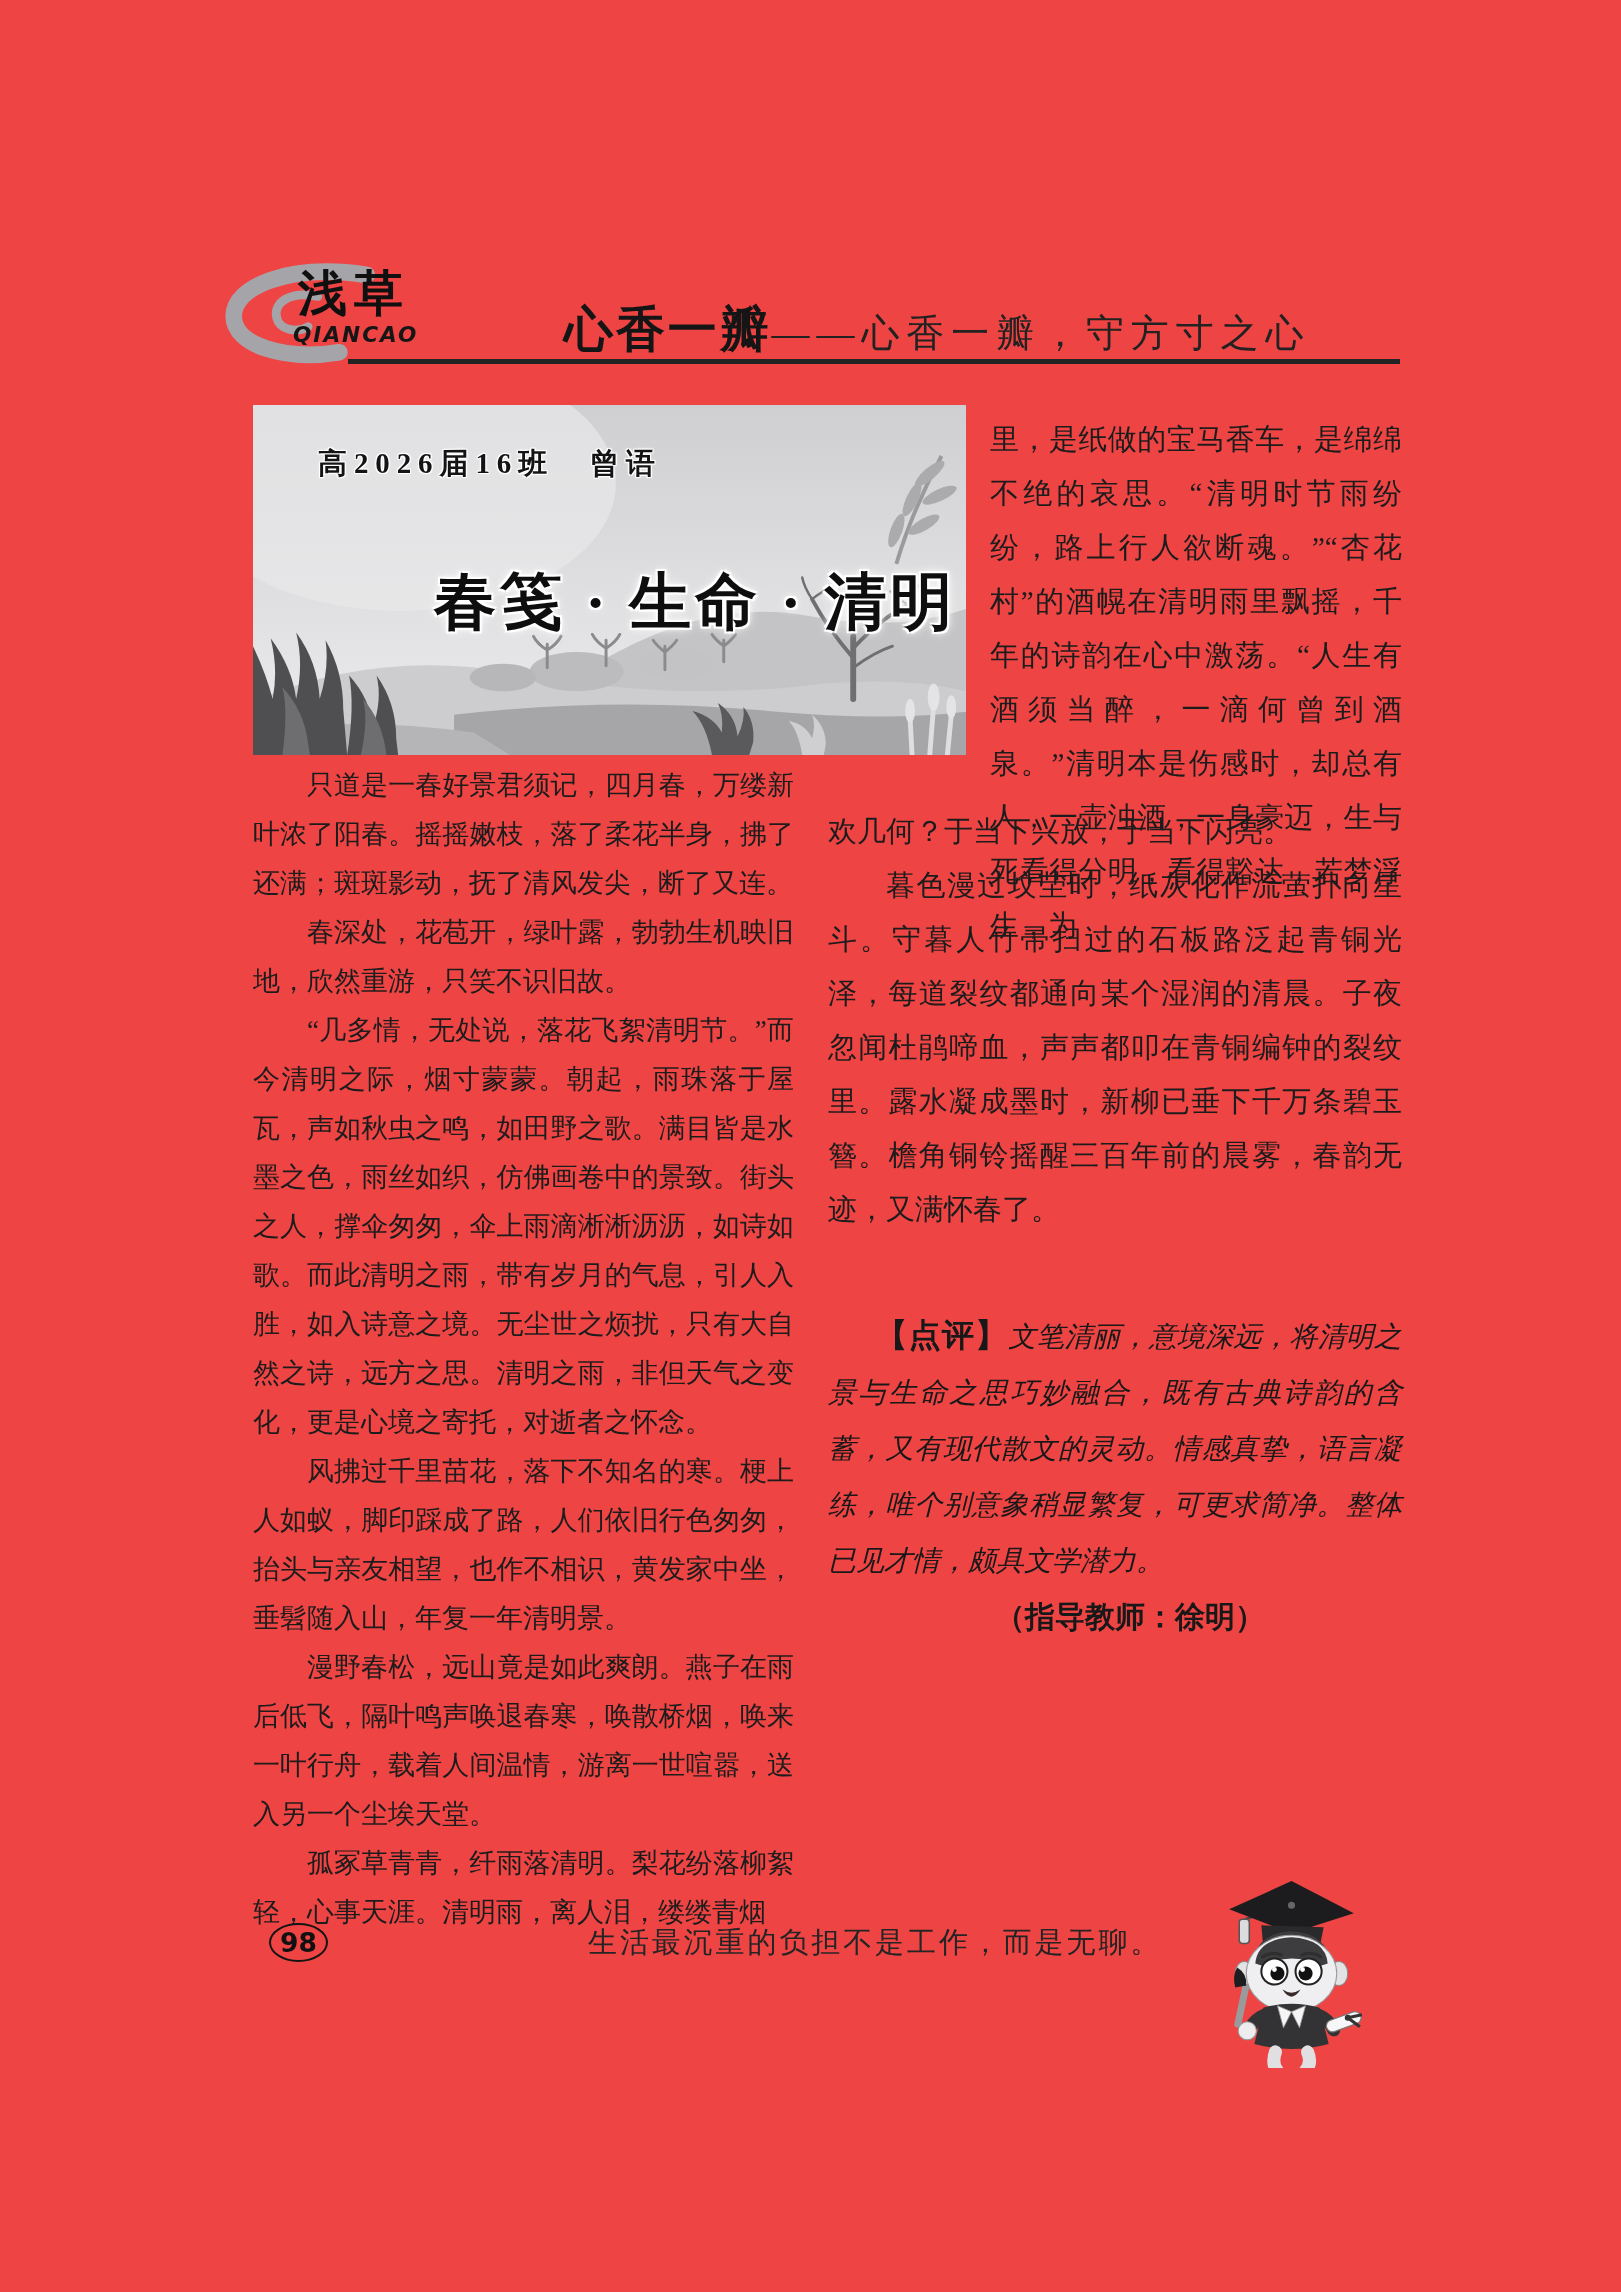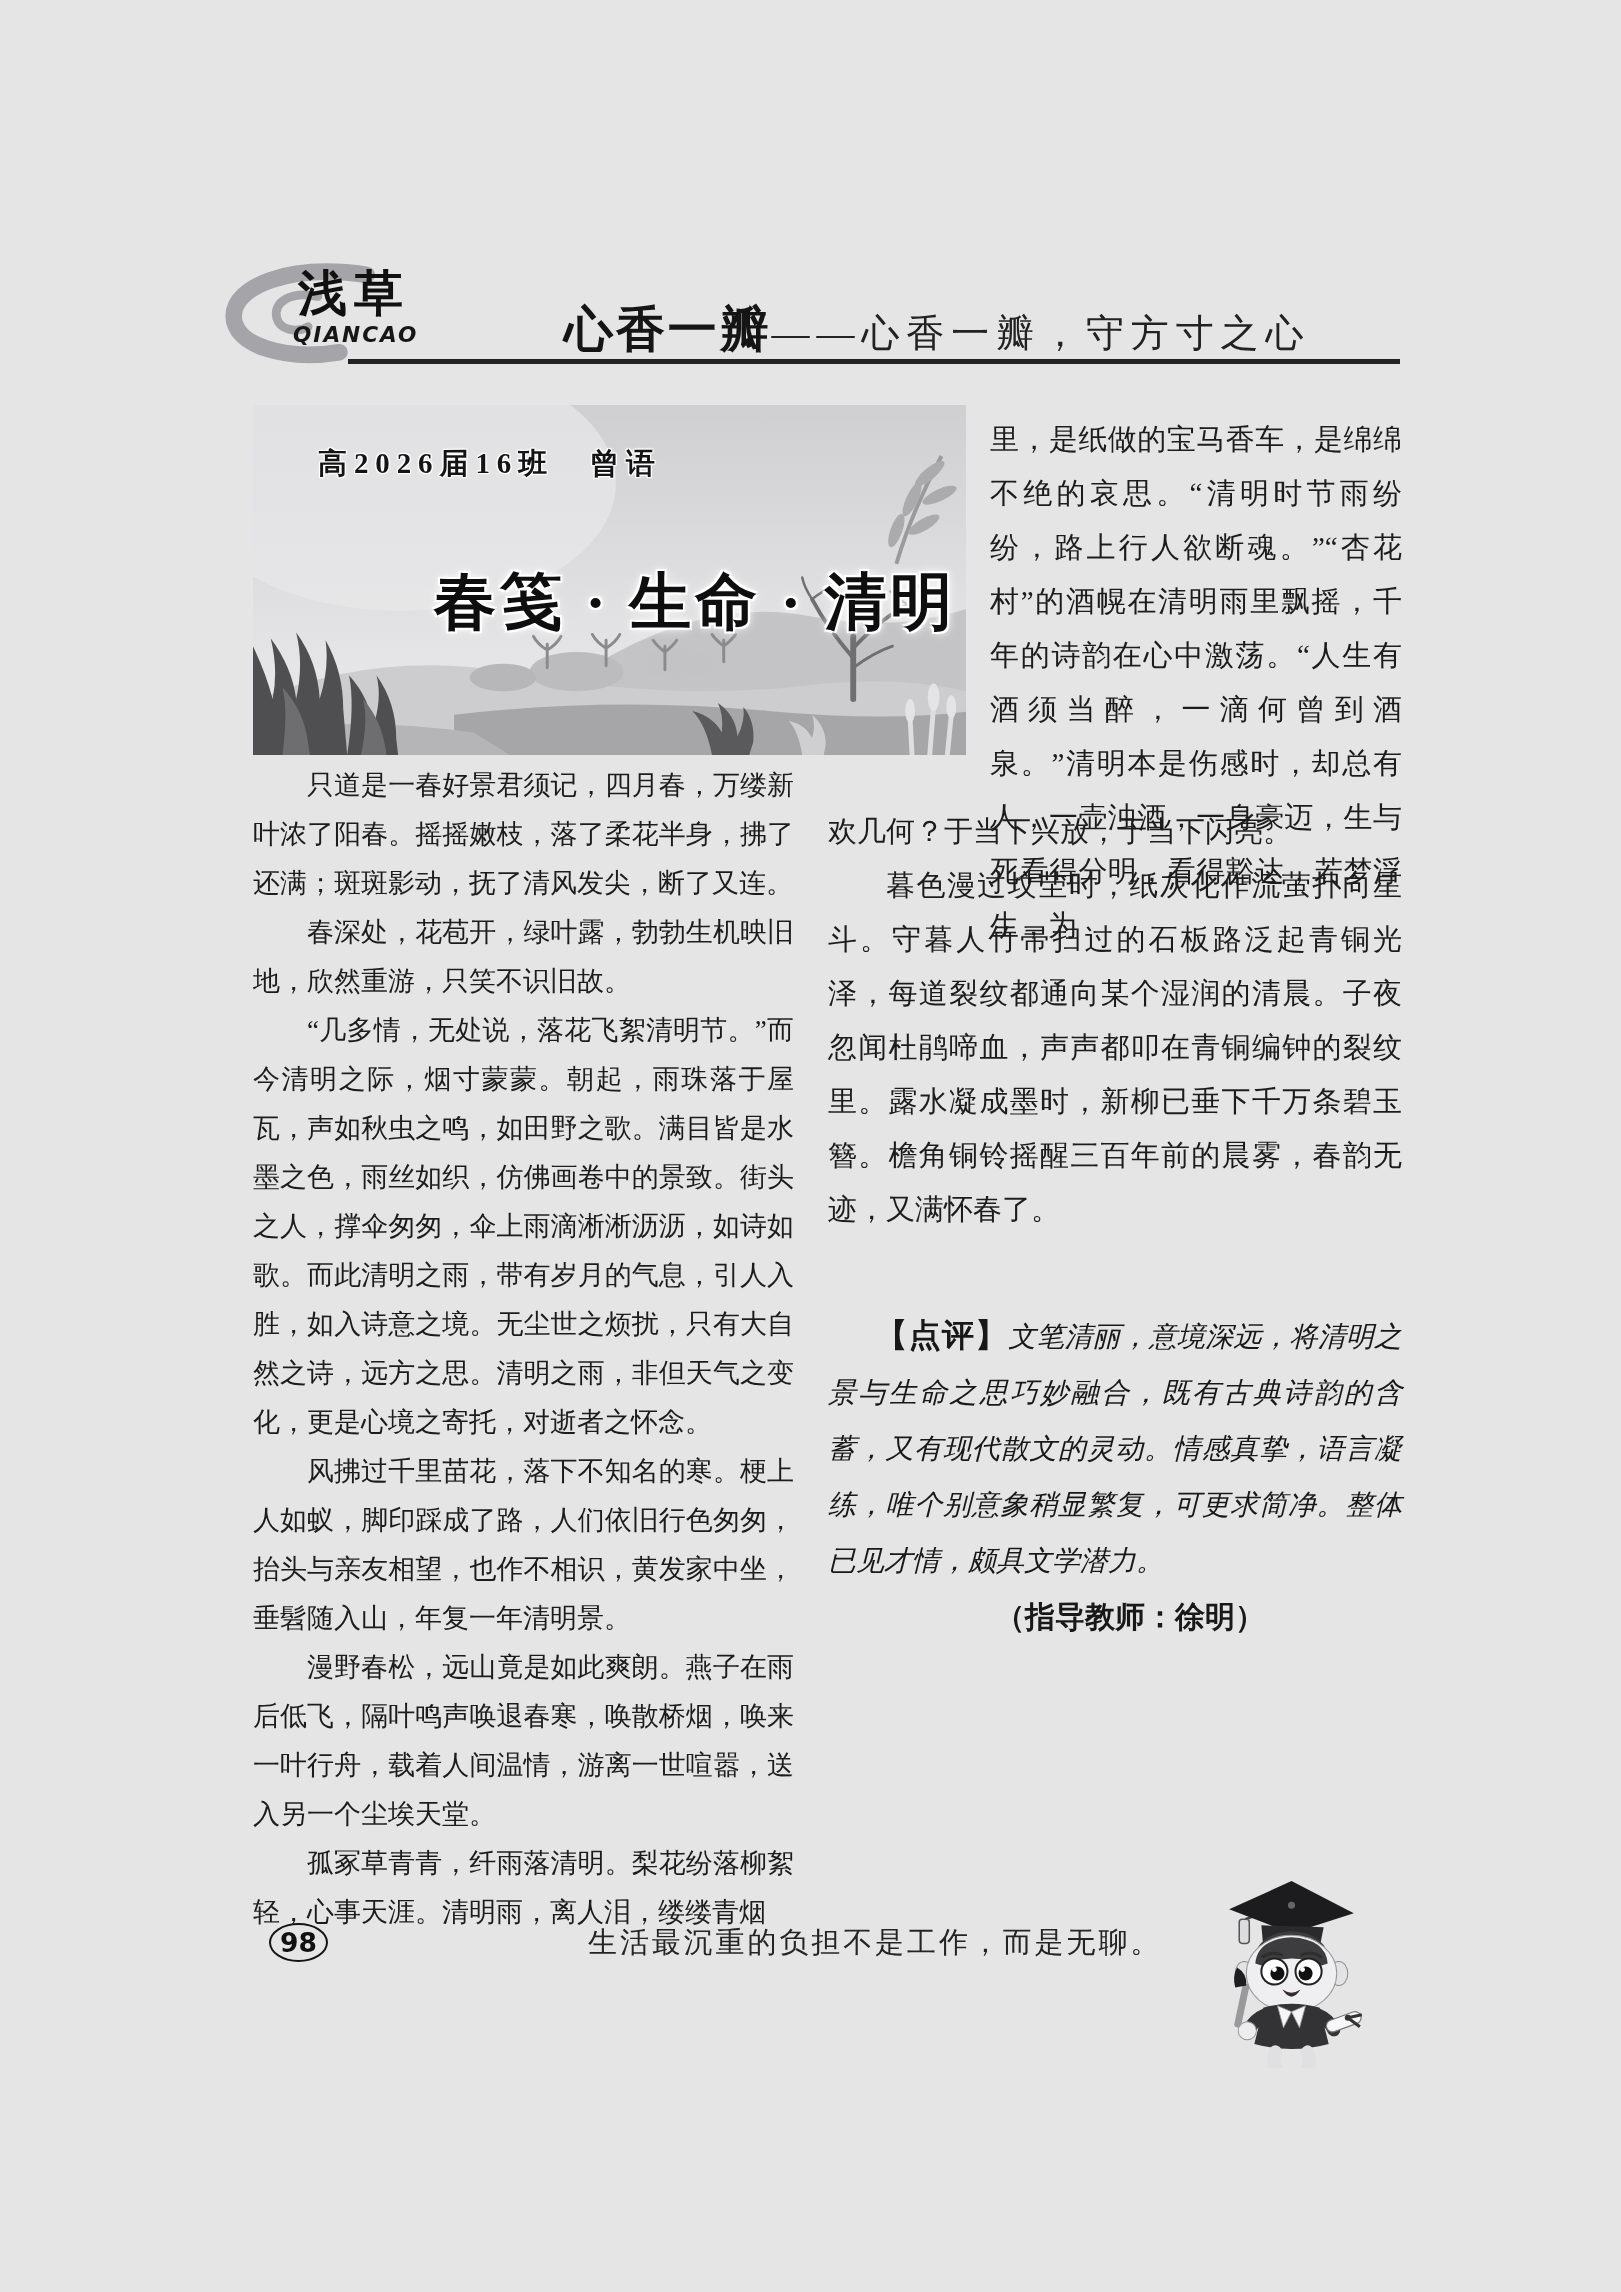--- a/index.html
+++ b/index.html
@@ -1,20 +1,20 @@
 <!DOCTYPE html>
 <html><head>
 <meta charset="utf-8">
 <style>
   html,body{margin:0;padding:0;background:#ffffff;}
   .page{
     position:relative;
     width:1621px;height:2293px;
     margin:0 auto;
-    background:#e5e5e5;
+    background:#ef4444;
     font-family:"Liberation Serif","DejaVu Serif",serif;
     color:#1c1c1c;
     overflow:hidden;
   }
   
   .logo{position:absolute;left:220px;top:261px;width:274px;height:110px;}
   .logo svg{position:absolute;left:0;top:0;}
   .logo-cn{
     position:absolute;left:78px;top:0px;
     font-family:"DejaVu Sans","Liberation Sans",sans-serif;

